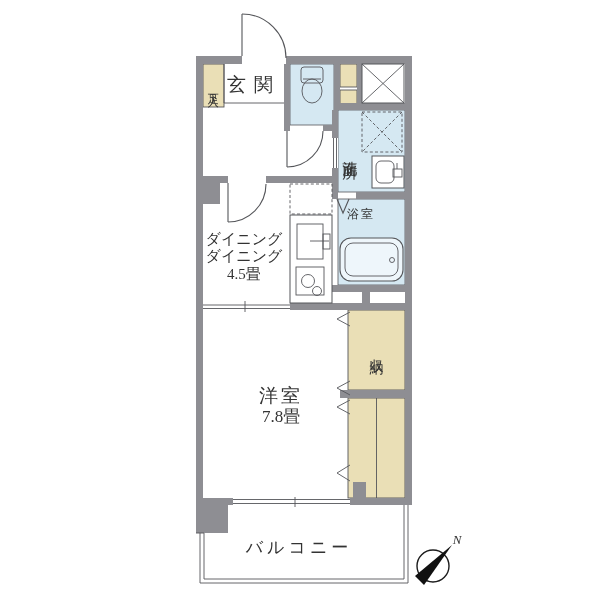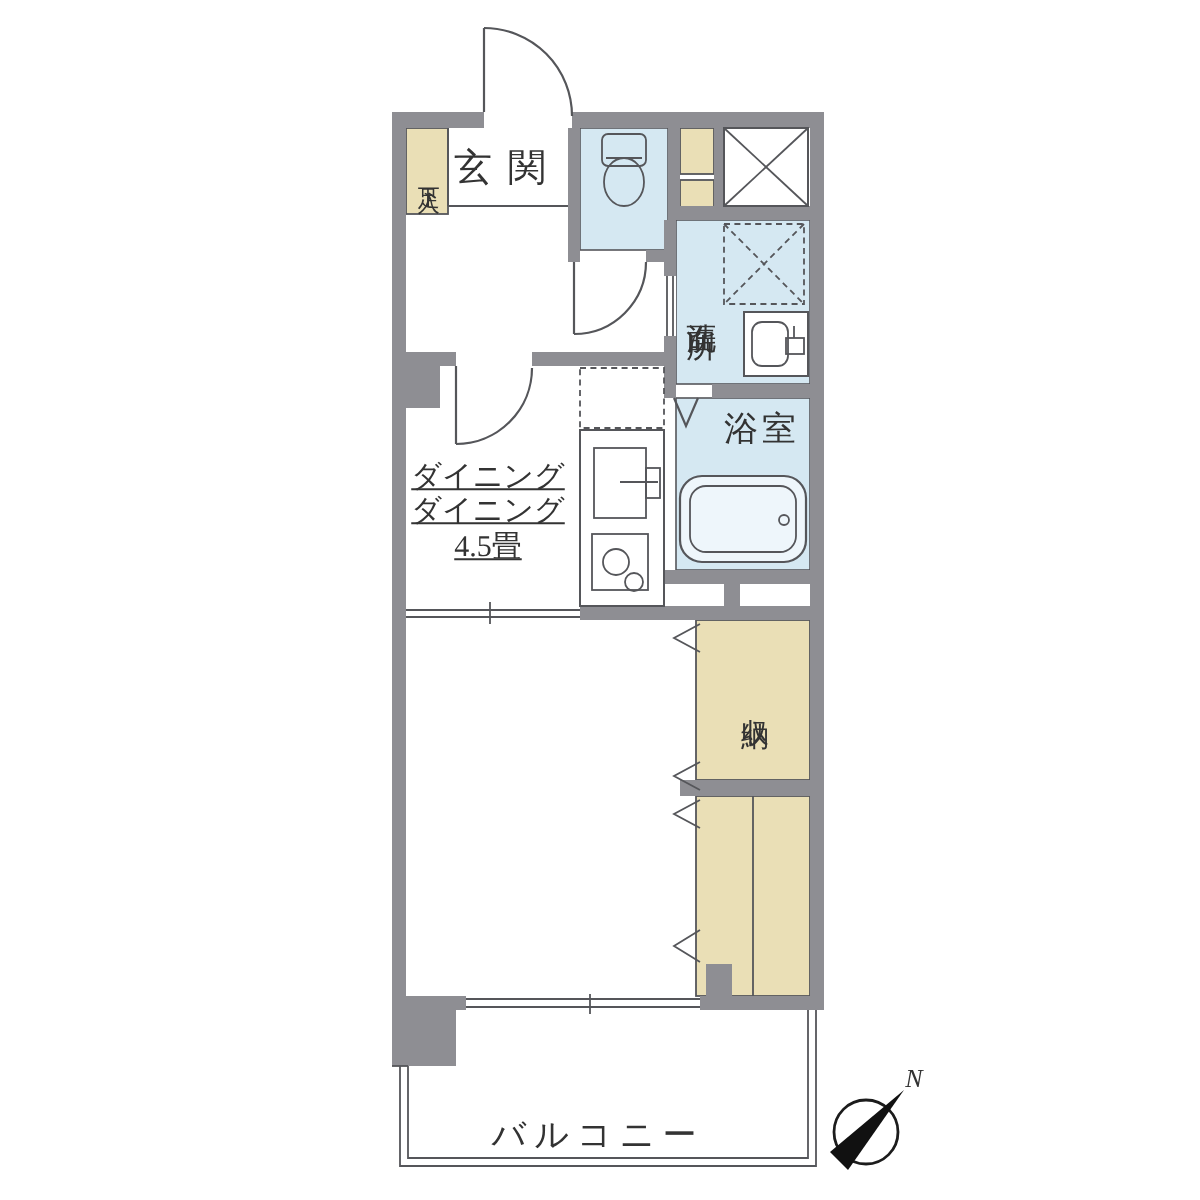--- a/index.html
+++ b/index.html
@@ -162,27 +162,31 @@
       <polygon points="452,545 415,576 424,585" fill="#111111"></polygon>
     </g>
   </svg>
 
   <div class="label" style="left:254px;top:85px;font-size:19px;letter-spacing:8px;">玄関</div>
 
   <div class="label vert" style="left:213px;top:86px;font-size:11px;letter-spacing:1px;">下足入</div>
 
   <div class="label vert" style="left:349px;top:152px;font-size:15px;">洗面所</div>
 
-  <div class="label" style="left:381px;top:215px;font-size:17px;letter-spacing:2px;">浴室</div>
+  <div class="label" style="left:361px;top:215px;font-size:12px;letter-spacing:2px;">浴室</div>
 
-  <div class="label center-text" style="left:244px;top:257px;font-size:15px;text-decoration:underline;">
+  <div class="label center-text" style="left:244px;top:257px;font-size:15px;">
     <div>ダイニング</div>
     <div>ダイニング</div>
     <div>4.5畳</div>
   </div>
 
+  <div class="label center-text" style="left:281px;top:406px;font-size:19px;">
+    <div style="letter-spacing:3px;">洋室</div>
+    <div style="font-size:17px;">7.8畳</div>
+  </div>
 
   <div class="label vert" style="left:376px;top:350px;font-size:14px;">収納</div>
 
-  <div class="label" style="left:299px;top:568px;font-size:17px;letter-spacing:4px;">バルコニー</div>
+  <div class="label" style="left:299px;top:548px;font-size:17px;letter-spacing:4px;">バルコニー</div>
 
   <div class="label" style="left:457px;top:540px;font-size:13px;font-style:italic;">N</div>
 </div>
 
 </body></html>

